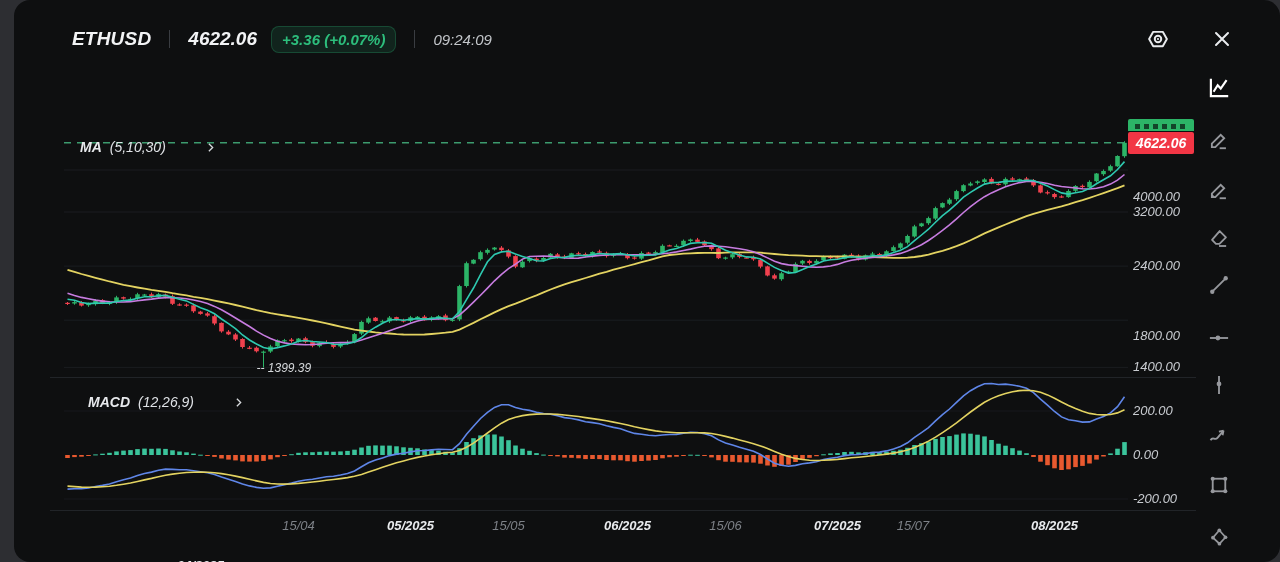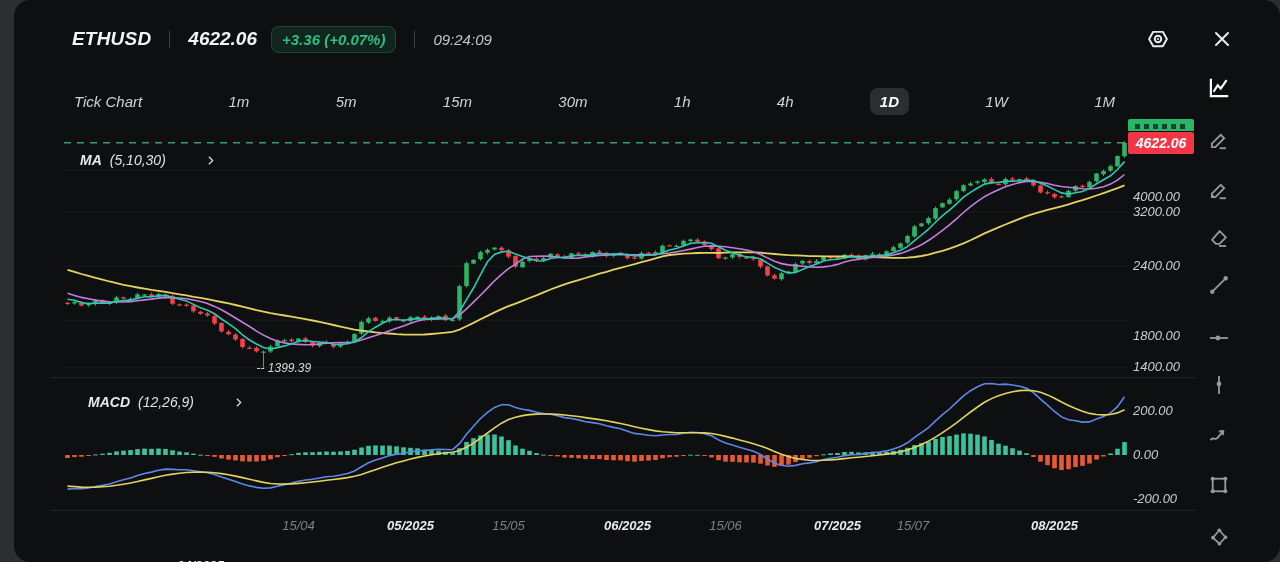--- a/index.html
+++ b/index.html
@@ -562,34 +562,22 @@
       <circle cx="12" cy="12" r="3"></circle>
       <circle cx="12" cy="12" r="1" fill="currentColor" stroke="none"></circle>
     </svg>
   </div>
   <div class="hicon" style="left:1212px;top:29px;">
     <svg width="20" height="20" viewBox="0 0 20 20" stroke="currentColor" stroke-width="2" stroke-linecap="round">
       <path d="M4 4 L16 16 M16 4 L4 16"></path>
     </svg>
   </div>
 
-  <div class="tabs" id="tabs">
-      <div class="tab">Tick Chart</div>
-      <div class="tab">1m</div>
-      <div class="tab">5m</div>
-      <div class="tab">15m</div>
-      <div class="tab">30m</div>
-      <div class="tab">1h</div>
-      <div class="tab">4h</div>
-      <div class="tab active">1D</div>
-      <div class="tab">1W</div>
-      <div class="tab">1M</div>
-    </div>
-
-  <div class="indlbl" style="left:80px;top:152px;">
+
+  <div class="indlbl" style="left:80px;top:139px;">
     <span class="nm">MA</span>
     <span class="pr">(5,10,30)</span>
     <span class="chev">
       <svg width="13" height="13" viewBox="0 0 24 24" fill="none" stroke="currentColor" stroke-width="2.4">
           <path d="M9 5 L16 12 L9 19"></path>
         </svg>
     </span>
   </div>
   <div class="indlbl" style="left:88px;top:394px;">
     <span class="nm">MACD</span>

